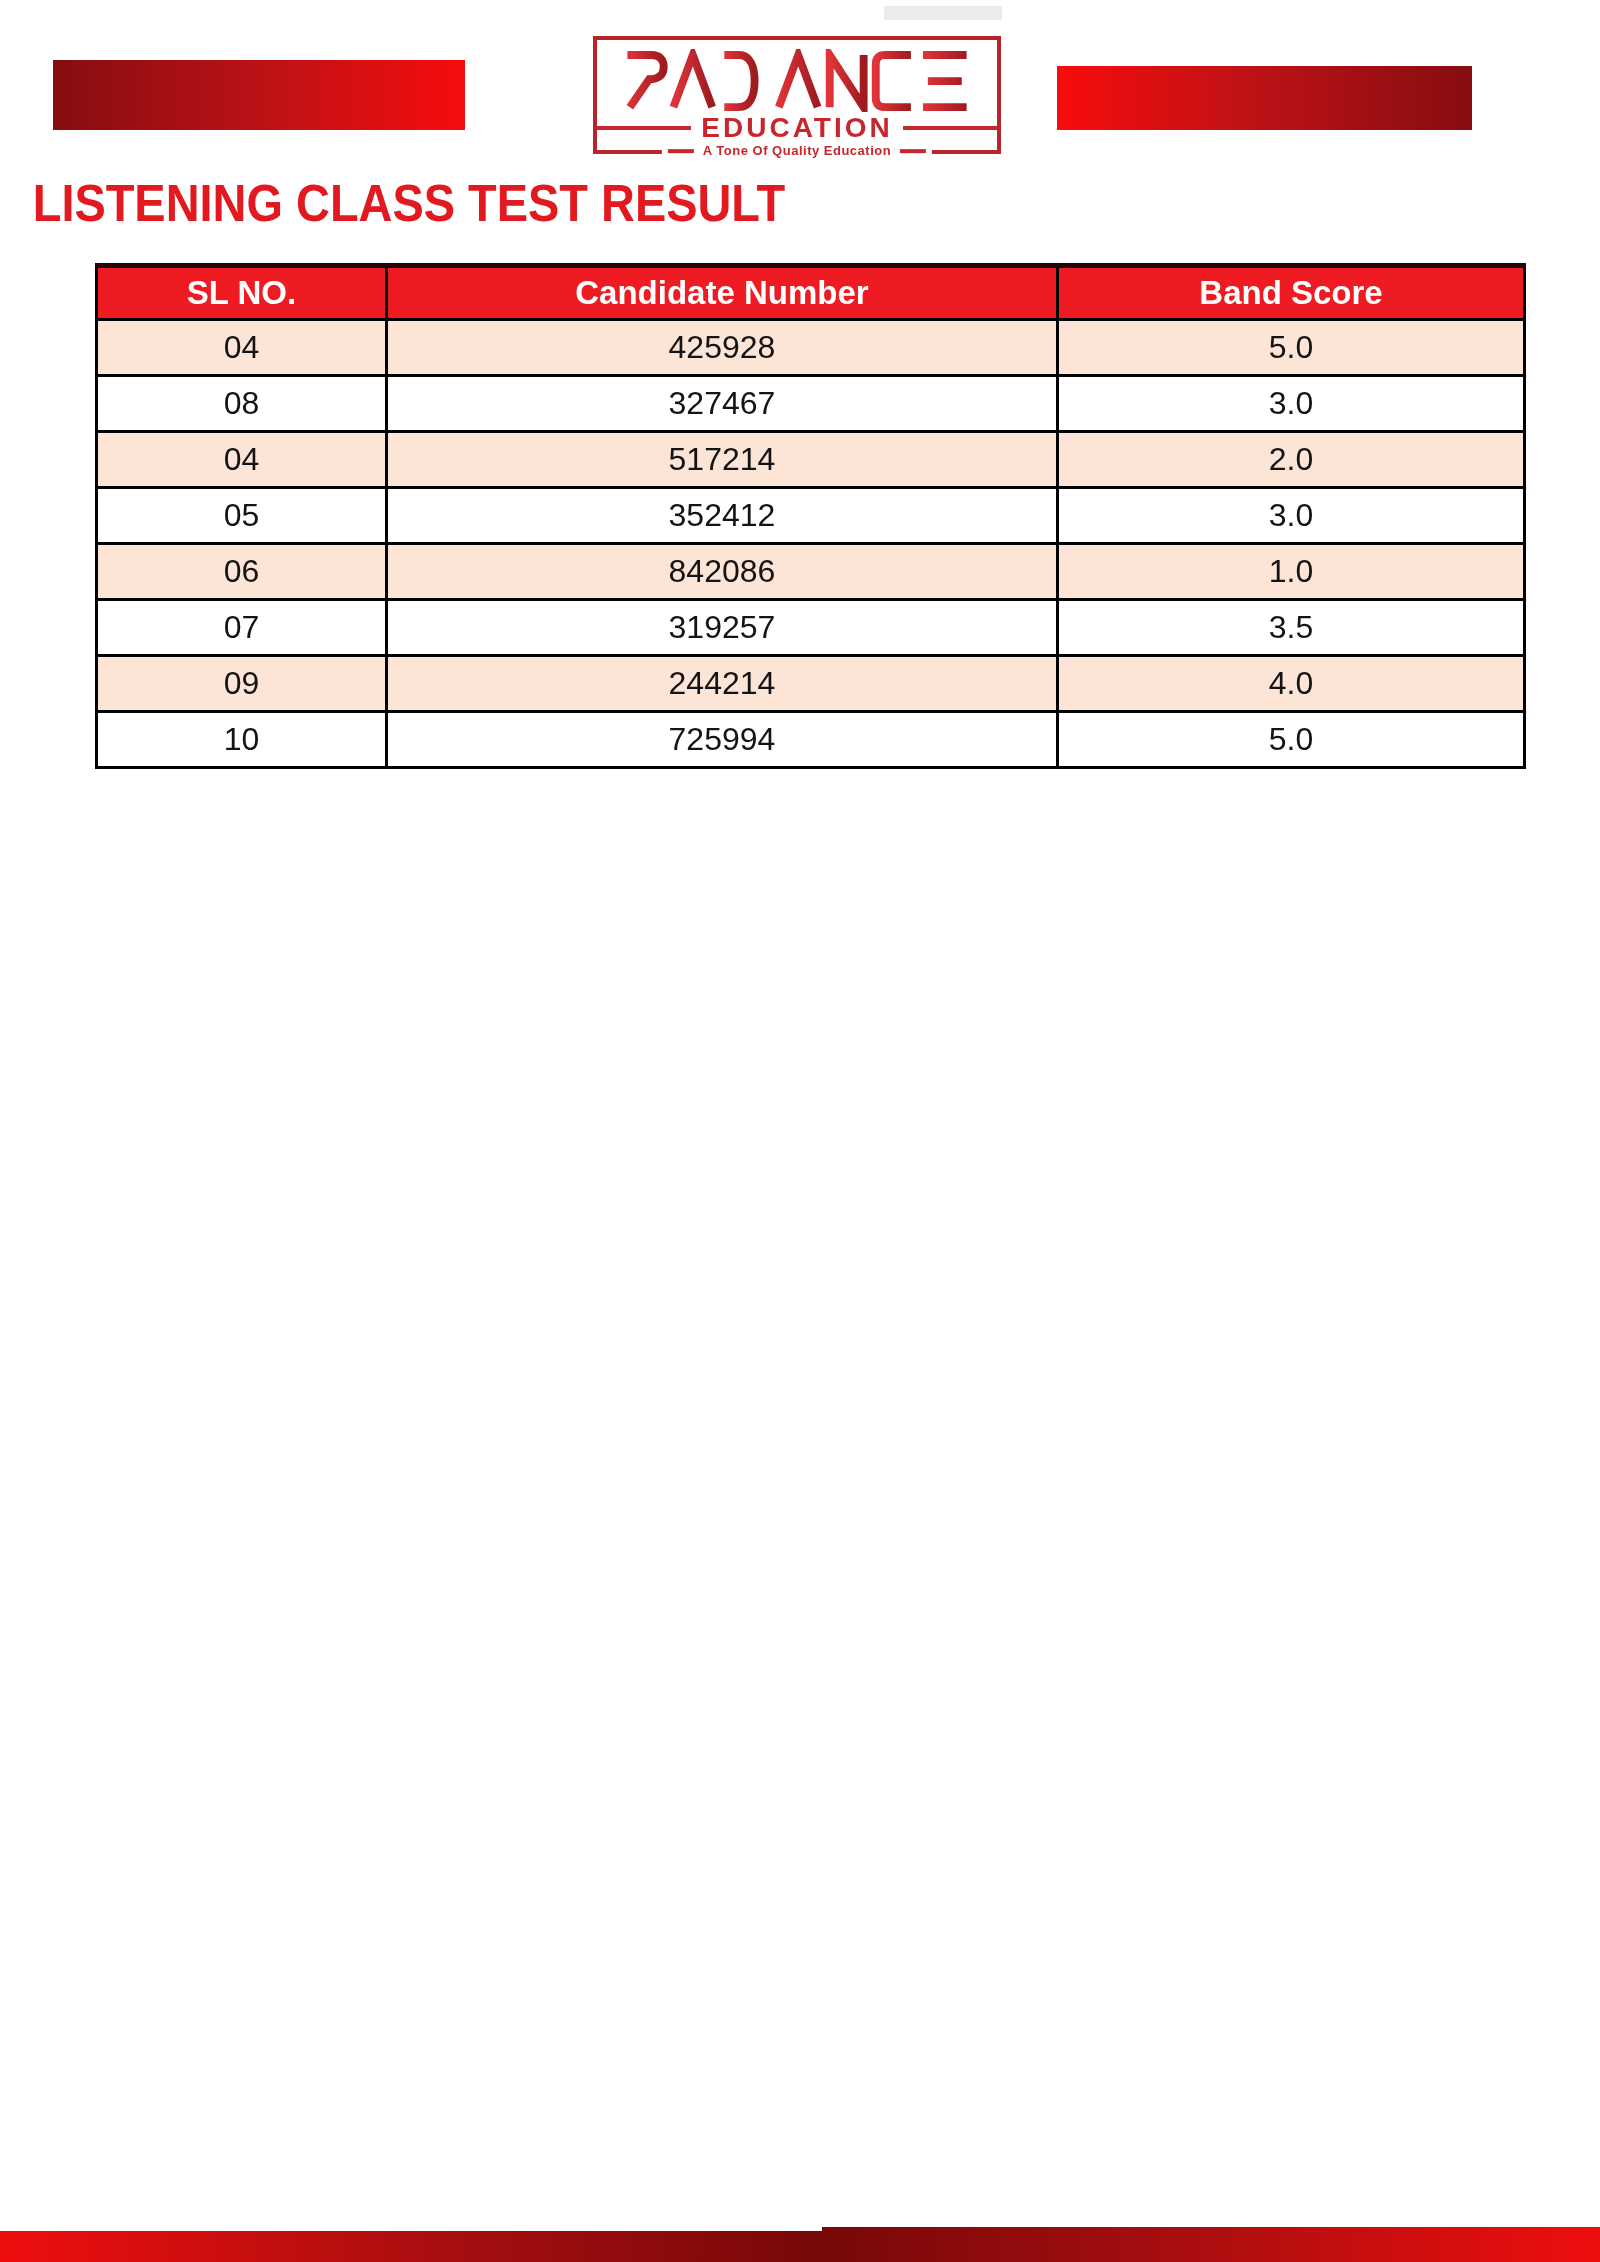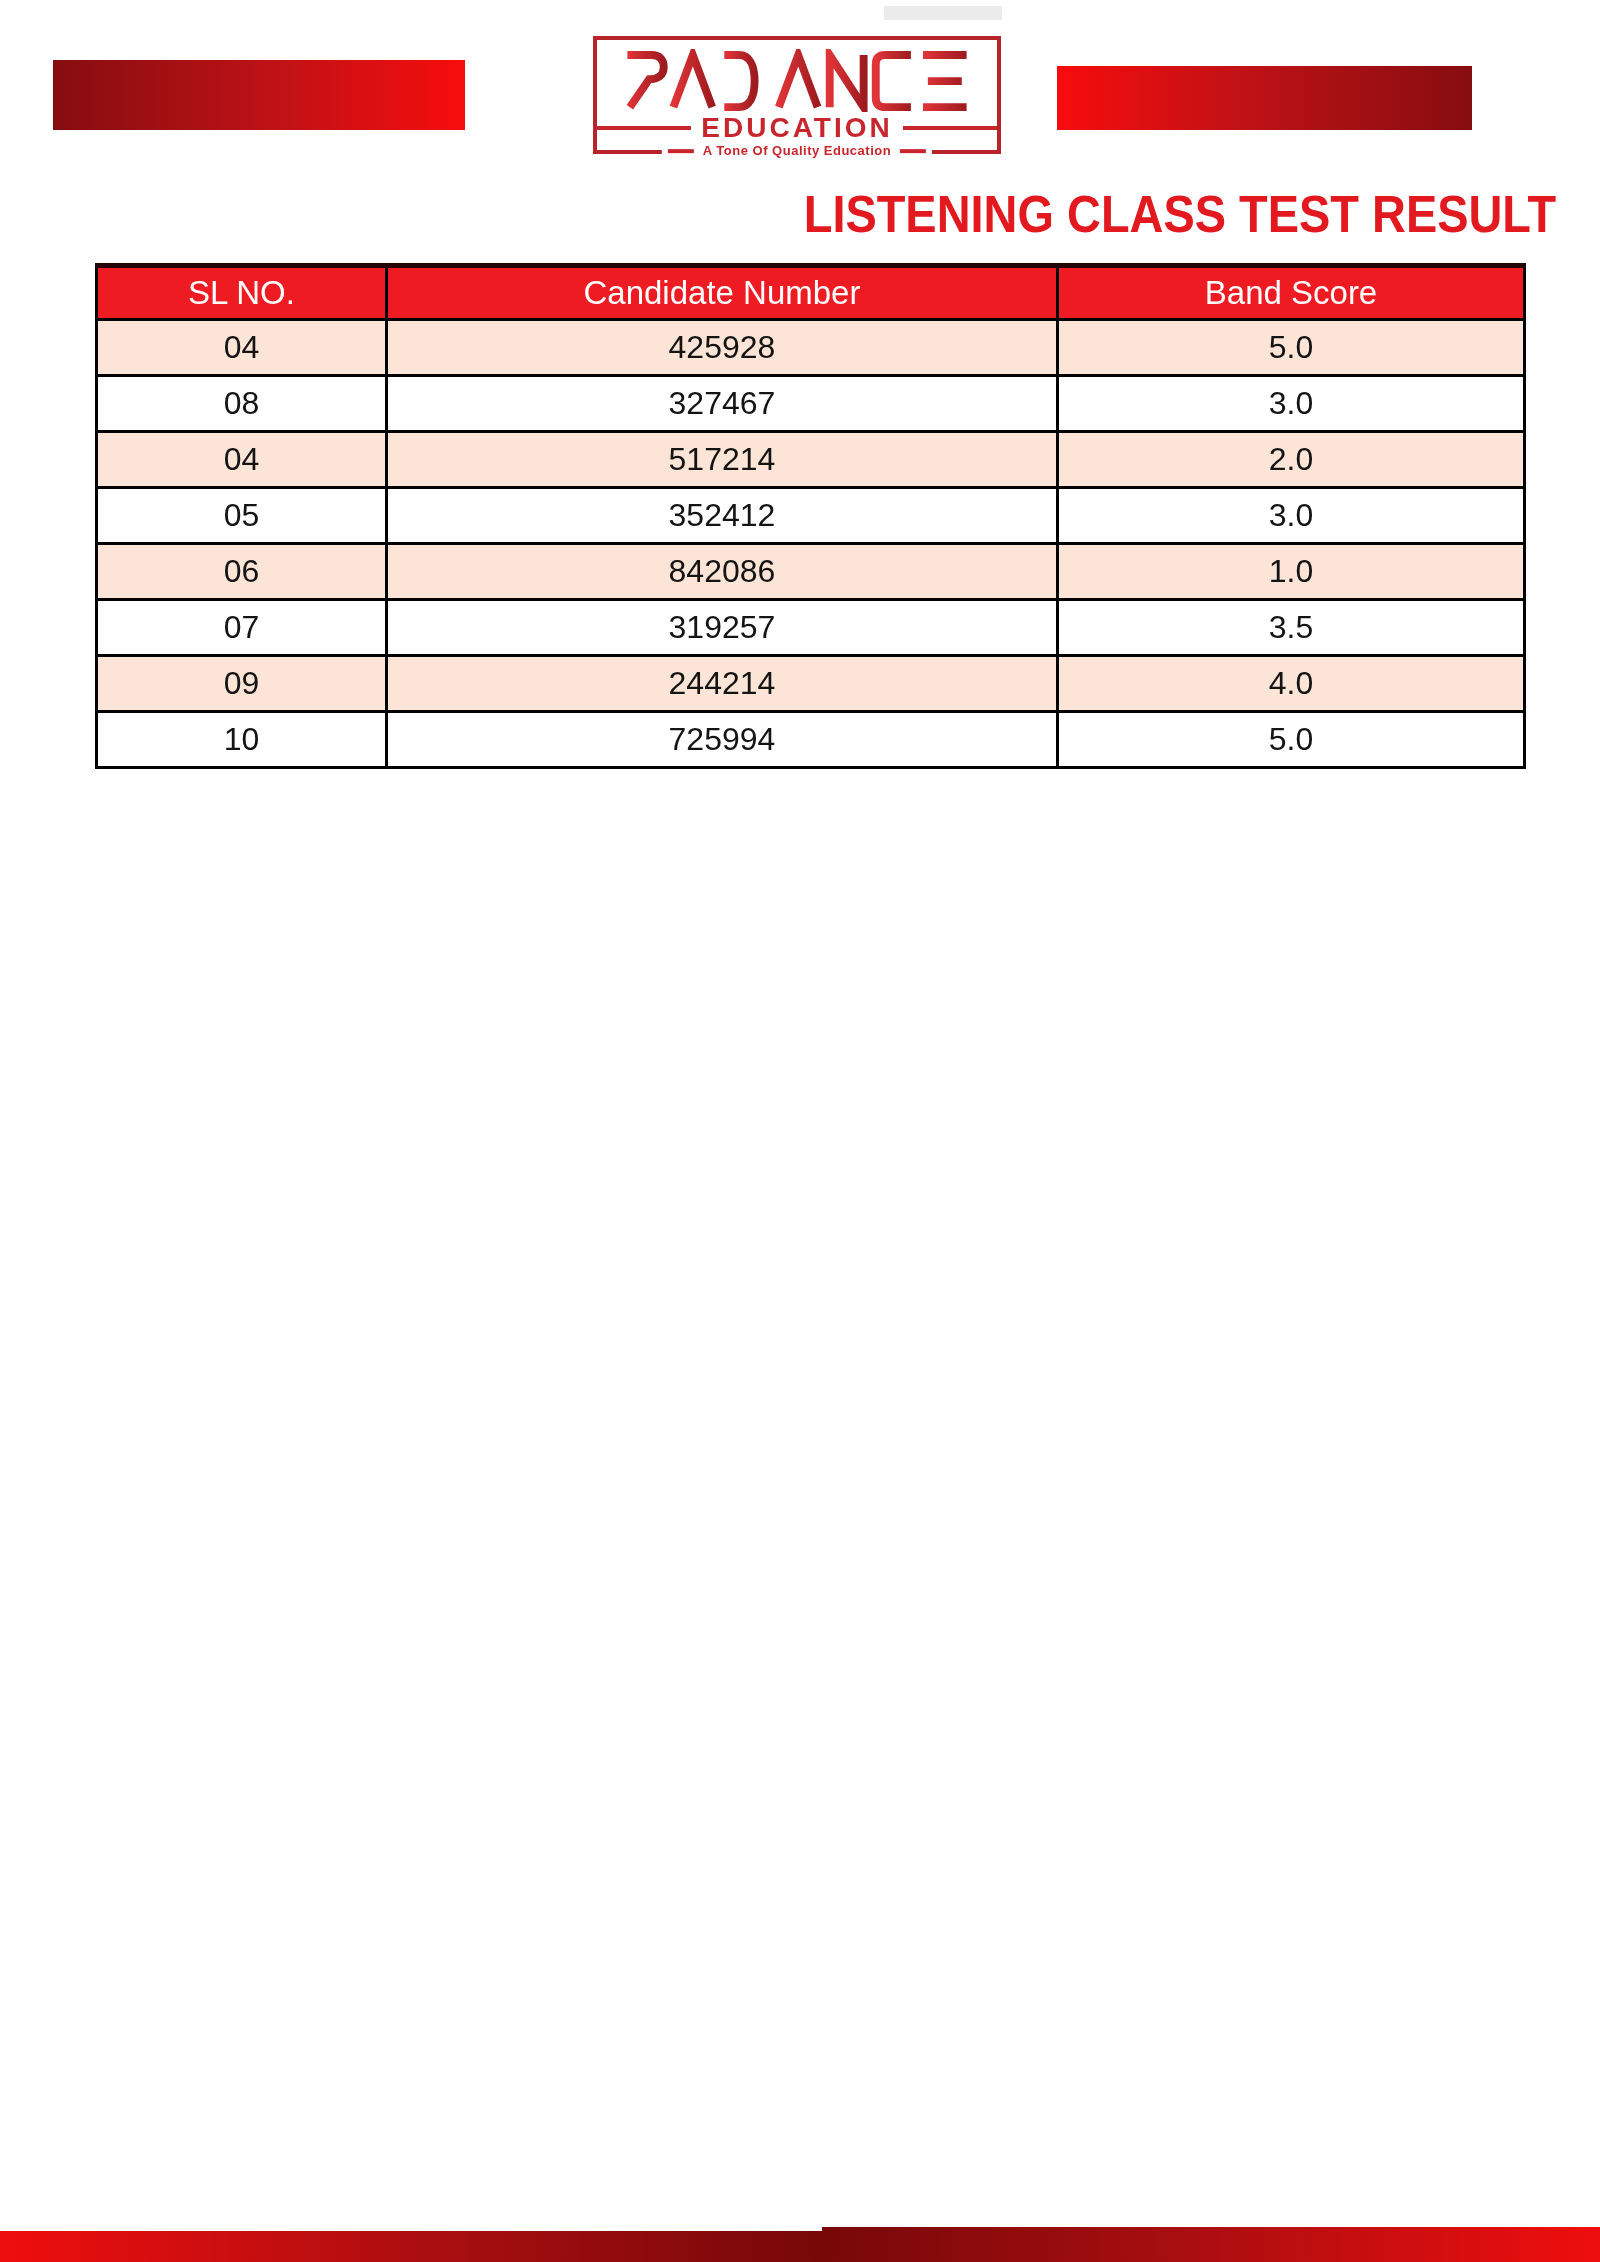--- a/index.html
+++ b/index.html
@@ -44,40 +44,40 @@
     background:#ffffff;display:flex;align-items:center;white-space:nowrap;
     padding:0 6px;
   }
   .tagline .dash{width:26px;height:4px;background:#c8262d;}
   .tagline-text{
     font-size:13px;font-weight:bold;color:#c8262d;
     padding:0 9px;line-height:1;letter-spacing:0.5px;
   }
   
   .title{
-    position:absolute;left:0;right:0;top:178px;margin:11px;
-    text-align:right;line-height:1;
+    position:absolute;left:0;right:0;top:178px;margin:0;
+    text-align:left;line-height:1;
   }
   .title span{
     display:inline-block;transform:scaleX(0.92);transform-origin:center;
     font-size:51px;font-weight:bold;color:#e2191f;letter-spacing:0px;
   }
   
   table.results{
     position:absolute;left:95px;top:263px;width:1431px;
     border-collapse:collapse;table-layout:fixed;
   }
   table.results th,table.results td{
     border:3px solid #000000;text-align:center;vertical-align:middle;
     box-sizing:border-box;overflow:hidden;
   }
   table.results{border-top:5px solid #240404;}
   table.results th{
     background:#ee1c22;color:#ffffff;
-    font-size:33px;font-weight:normal;height:54px;
+    font-size:33px;font-weight:bold;height:54px;
   }
   table.results td{
     font-size:32px;font-weight:normal;color:#141414;height:56px;
     background:#ffffff;
   }
   table.results tbody tr:nth-child(odd) td{background:#fce4d6;}
   .col-sl{width:20.3%;}
   .col-cand{width:47.0%;}
   .col-band{width:32.7%;}
   

